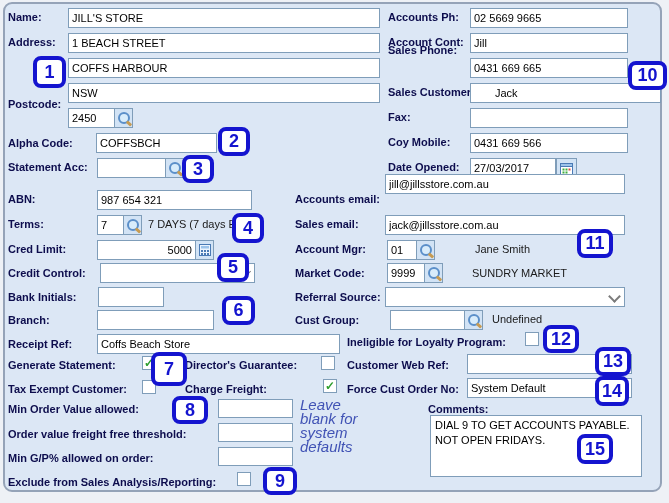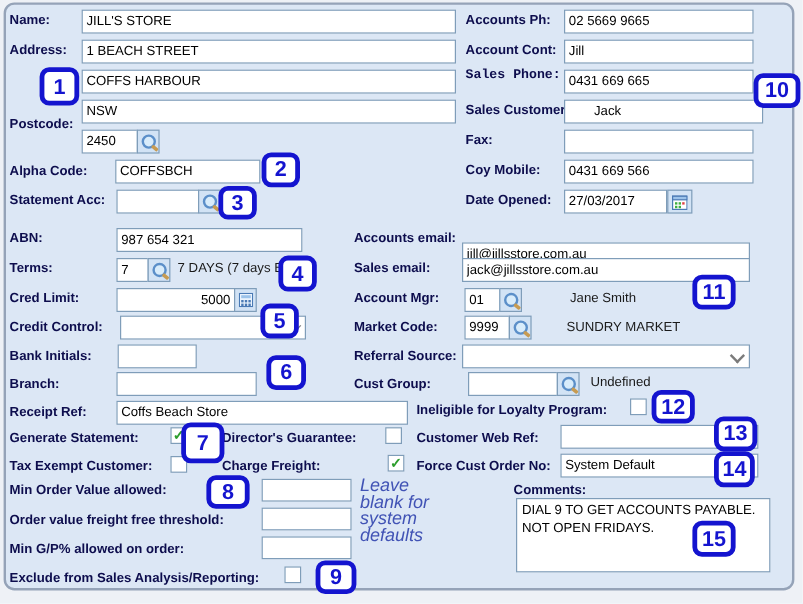--- a/index.html
+++ b/index.html
@@ -133,57 +133,57 @@
 
   <input class="tb" style="left: 218px; top: 399px; width: 75px; height: 19px;" value="">
   <input class="tb" style="left: 218px; top: 423px; width: 75px; height: 19px;" value="">
   <input class="tb" style="left: 218px; top: 447px; width: 75px; height: 19px;" value="">
   <div class="hint">Leave blank for system defaults</div>
 
   <div class="cb" style="left:237px;top:472px;"></div>
 
   <div class="lbl" style="left:388px;top:11px;">Accounts Ph:</div>
   <div class="lbl" style="left:388px;top:36px;">Account Cont:</div>
-  <div class="lbl" style="left:388px;top:57px;font-family:Liberation Mono, monospace;">Sales Phone:</div>
+  <div class="lbl" style="left:388px;top:44px;">Sales Phone:</div>
   <div class="lbl" style="left:388px;top:86px;">Sales Customer:</div>
   <div class="lbl" style="left:388px;top:111px;">Fax:</div>
   <div class="lbl" style="left:388px;top:136px;">Coy Mobile:</div>
   <div class="lbl" style="left:388px;top:161px;">Date Opened:</div>
   <div class="lbl" style="left:295px;top:193px;">Accounts email:</div>
   <div class="lbl" style="left:295px;top:218px;">Sales email:</div>
   <div class="lbl" style="left:295px;top:243px;">Account Mgr:</div>
   <div class="lbl" style="left:295px;top:267px;">Market Code:</div>
   <div class="lbl" style="left:295px;top:291px;">Referral Source:</div>
   <div class="lbl" style="left:295px;top:314px;">Cust Group:</div>
   <div class="lbl" style="left:347px;top:336px;">Ineligible for Loyalty Program:</div>
   <div class="lbl" style="left:347px;top:359px;">Customer Web Ref:</div>
   <div class="lbl" style="left:347px;top:383px;">Force Cust Order No:</div>
   <div class="lbl" style="left:428px;top:403px;">Comments:</div>
 
   <input class="tb" style="left: 470px; top: 8px; width: 158px;" value="02 5669 9665">
   <input class="tb" style="left: 470px; top: 33px; width: 158px;" value="Jill">
   <input class="tb" style="left: 470px; top: 58px; width: 158px;" value="0431 669 665">
-  <input class="tb" style="left: 470px; top: 83px; width: 166px; padding-left: 24px;" value="Jack">
+  <input class="tb" style="left: 470px; top: 83px; width: 191px; padding-left: 24px;" value="Jack">
   <input class="tb" style="left: 470px; top: 108px; width: 158px;" value="">
   <input class="tb" style="left: 470px; top: 133px; width: 158px;" value="0431 669 566">
 
   <input class="tb" style="left: 470px; top: 158px; width: 86px;" value="27/03/2017">
   <button class="btn" style="left:556px;top:158px;width:21px;">
     <svg class="icon-svg" width="13" height="13" viewBox="0 0 13 13">
         <rect x="0.5" y="1.5" width="12" height="11" fill="#fff" stroke="#4a7ab5"></rect>
         <rect x="0.5" y="1.5" width="12" height="3" fill="#9cc3ea" stroke="#4a7ab5"></rect>
         <rect x="2.5" y="6.5" width="2" height="2" fill="#3fae3f"></rect>
         <rect x="5.5" y="6.5" width="2" height="2" fill="#3fae3f"></rect>
         <rect x="8.5" y="6.5" width="2" height="2" fill="#d44"></rect>
         <rect x="2.5" y="9.5" width="2" height="2" fill="#3fae3f"></rect>
         <rect x="5.5" y="9.5" width="2" height="2" fill="#3fae3f"></rect>
       </svg>
   </button>
 
-  <input class="tb" style="left: 385px; top: 202px; width: 240px;" value="jill@jillsstore.com.au">
+  <input class="tb" style="left: 385px; top: 174px; width: 240px;" value="jill@jillsstore.com.au">
   <input class="tb" style="left: 385px; top: 215px; width: 240px;" value="jack@jillsstore.com.au">
 
   <input class="tb" style="left: 387px; top: 240px; width: 30px;" value="01">
   <button class="btn" style="left:416px;top:240px;">
       <span class="mag"></span>
     </button>
   <div class="desc" style="left:475px;top:243px;">Jane Smith</div>
 
   <input class="tb" style="left: 387px; top: 263px; width: 38px;" value="9999">
   <button class="btn" style="left:424px;top:263px;">

